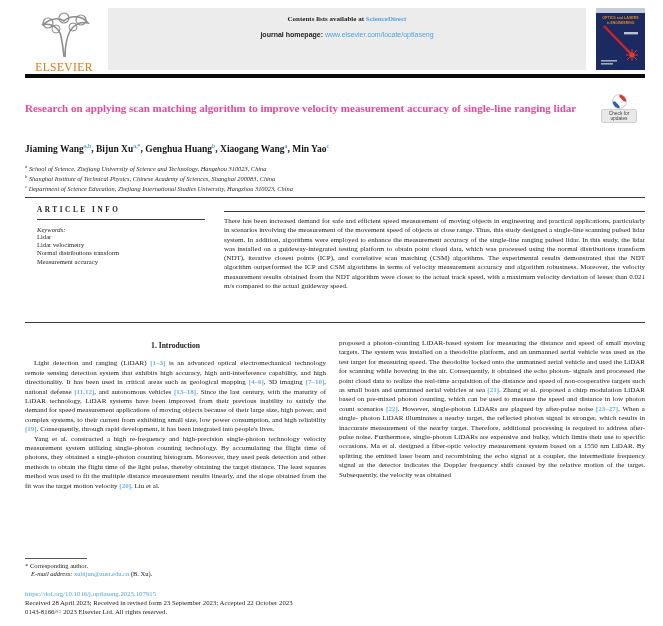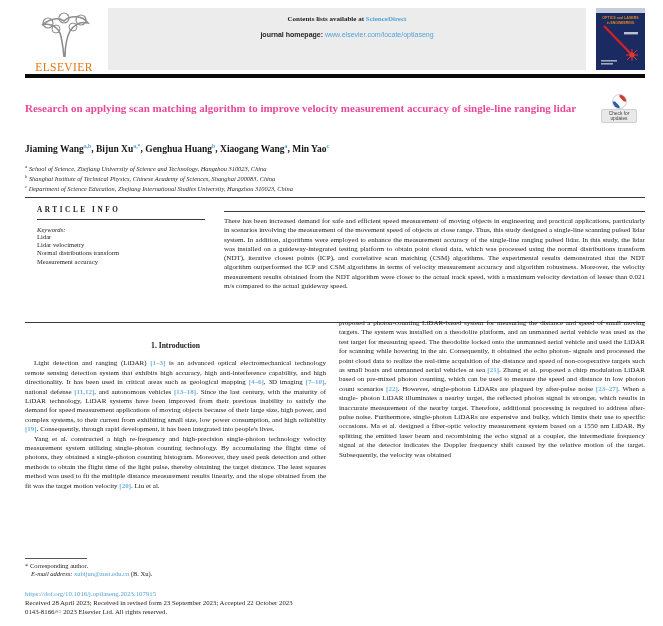--- a/index.html
+++ b/index.html
@@ -45,21 +45,21 @@
   .kw-label{margin-top:6px;font-size:6.6px;font-style:italic;}
   .kw-item{font-size:6.6px;line-height:8.2px;}
   .abs-col{left:224px;top:206px;width:421px;}
   .abs-rule{margin-top:5px;height:1px;background:#3a3a3a;width:421px;}
   .abs-text{margin-top:5px;font-size:7px;line-height:9.3px;text-align:justify;color:#202020;}
   .rule-below-abs{left:25px;top:322px;width:620px;}
 
   
   .bodycol{font-size:7px;line-height:9.4px;text-align:justify;color:#202020;}
   .leftcol{left:25px;top:339px;width:301px;}
-  .rightcol{left:339px;top:319px;width:306px;}
+  .rightcol{left:339px;top:339px;width:306px;}
   .sec-head{font-size:7.6px;font-weight:bold;margin:2px 0 9px 0;text-align:center;}
   .para{text-indent:9px;margin:0;}
   .para.noindent{text-indent:0;}
 
   
   .footnote{left:25px;top:558px;width:300px;font-size:6.5px;line-height:8.6px;}
   .footnote-rule{width:62px;height:0.8px;background:#555;margin-bottom:3px;}
   .fn-email-label{font-style:italic;}
   .footer{left:25px;top:589px;width:620px;font-size:6.8px;line-height:9px;}
 </style>

